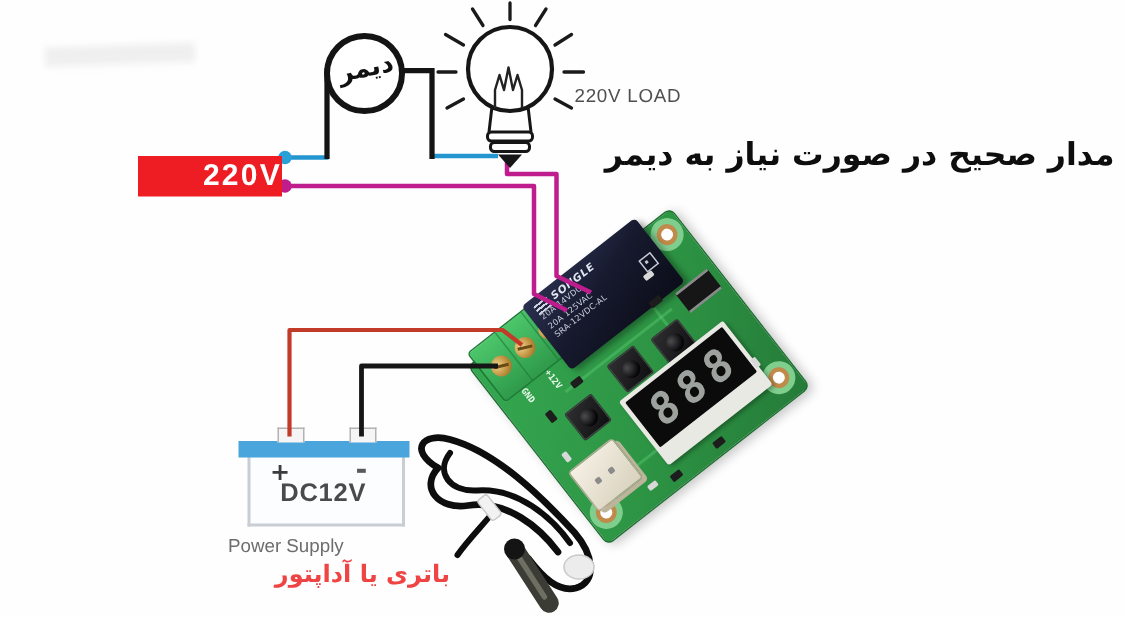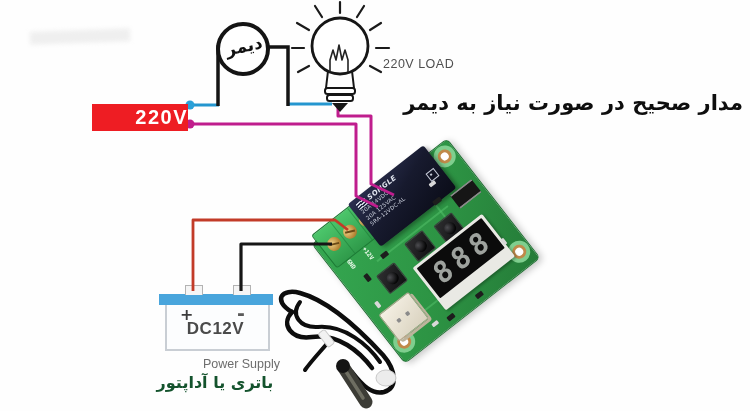--- a/index.html
+++ b/index.html
@@ -31,24 +31,24 @@
   .bat-box{left:165px;top:298px;width:101px;height:51px;background:#fcfdfe;
            border:2px solid #c9ced4;border-top:none;z-index:3;}
   .bat-bar{left:159px;top:294px;width:114px;height:11px;background:#49a5dc;z-index:4;}
   .bat-tab{width:16px;height:9px;background:#f5f5f5;border:1.5px solid #b3b3b3;border-bottom:none;z-index:4;}
   .tab-pos{left:185px;top:285px;}
   .tab-neg{left:233px;top:285px;}
   .bat-plus{left:180px;top:305px;font-size:16px;font-weight:bold;color:#3c3c3c;z-index:5;}
   .bat-minus{left:237px;top:302px;font-size:19px;font-weight:bold;color:#5a5a5a;z-index:5;}
   .bat-v{left:165px;top:319px;width:101px;text-align:center;font-family:"Liberation Sans",sans-serif;
          font-size:17px;font-weight:bold;color:#4a4a4a;letter-spacing:.5px;z-index:5;}
-  .bat-sub{left:152px;top:357px;width:128px;text-align:right;font-family:"Liberation Sans",sans-serif;
+  .bat-sub{left:152px;top:357px;width:128px;text-align:left;font-family:"Liberation Sans",sans-serif;
            font-size:12.5px;color:#6d6d6d;z-index:5;}
-  .bat-cap{left:130px;top:373px;width:170px;text-align:center;font-size:16px;font-weight:bold;
-           color:#14532d;direction:rtl;z-index:5;}
+  .bat-cap{left:130px;top:373px;width:170px;text-align:right;font-size:16px;font-weight:bold;
+           color:#ef4444;direction:rtl;z-index:5;}
 
   
   .board{left:340px;top:175px;width:170px;height:150px;z-index:2;
          background:linear-gradient(135deg,#35a851 0%,#2d9444 55%,#257b38 100%);
          border:1px solid #1e6e31;border-radius:5px;transform:rotate(-38deg);
          box-shadow:2px 3px 7px rgba(0,0,0,.22);}
   .trace{position:absolute;background:#55c46b;opacity:.5;height:1.5px;}
   .hole{position:absolute;width:22px;height:22px;border-radius:50%;background:#7fce8e;
         display:flex;align-items:center;justify-content:center;}
   .hole::after{content:"";width:8px;height:8px;border-radius:50%;background:#fff;border:3px solid #c08a4a;}

